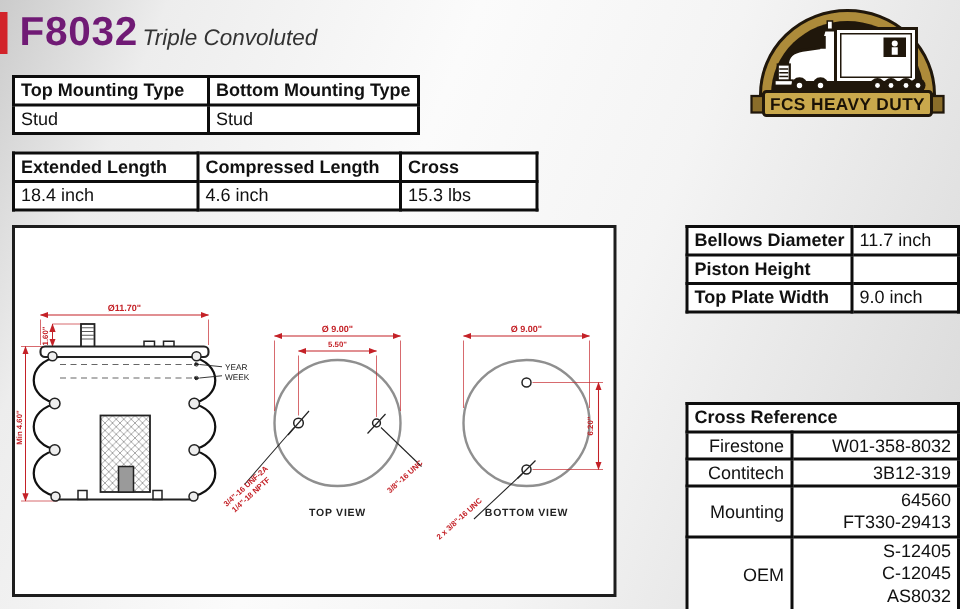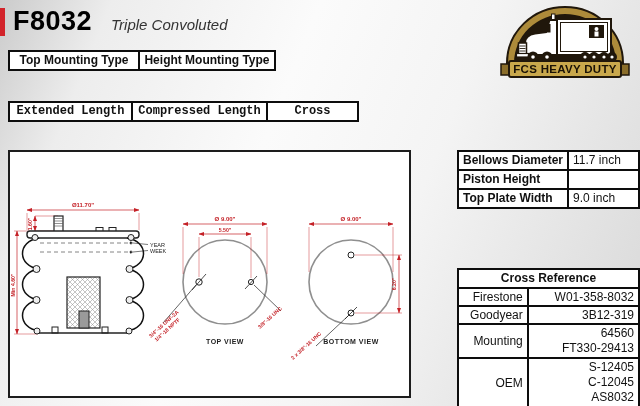--- a/index.html
+++ b/index.html
@@ -5,31 +5,31 @@
   html,body{margin:0;padding:0;}
   body{
     width:640px;height:406px;position:relative;overflow:hidden;
     background:linear-gradient(112deg,#cbcbcb 0%,#ededed 14%,#fbfbfb 40%,#f4f4f4 62%,#d7d7d7 100%);
     font-family:"Liberation Sans",sans-serif;color:#111;
   }
   .abs{position:absolute;}
   
   #red-bar{left:0;top:8px;width:5px;height:28px;background:#d2232a;}
   #hdr{left:13px;top:6px;display:flex;align-items:baseline;white-space:nowrap;}
-  #part-no{color:#000000;font-weight:bold;font-size:27px;letter-spacing:.5px;line-height:30px;}
-  #subtitle{font-style:italic;font-size:15px;color:#333;margin-left:19px;font-weight:500;}
+  #part-no{color:#701a75;font-weight:bold;font-size:27px;letter-spacing:.5px;line-height:30px;}
+  #subtitle{font-style:italic;font-size:15px;color:#333;margin-left:3px;font-weight:500;}
   
   table.tbl{border-collapse:collapse;background:#fff;table-layout:fixed;}
   table.tbl th,table.tbl td{
     border:2px solid #0d0d0d;font-size:12px;line-height:15px;
-    padding:1px 4px;text-align:center;overflow:hidden;white-space:nowrap;
+    padding:1px 4px;text-align:left;overflow:hidden;white-space:nowrap;
   }
   table.tbl th{font-weight:bold;}
   #tbl-mounting{left:8px;top:50px;}
-  #tbl-dims{left:8px;top:101px;font-family:Liberation Mono, monospace;}
+  #tbl-dims{left:8px;top:101px;}
   #tbl-specs{left:457px;top:150px;}
   #tbl-specs td{text-align:left;}
   #tbl-specs td.sl{font-weight:bold;}
   #tbl-cross{left:457px;top:240px;margin-top:28px;}
   #tbl-cross td{text-align:right;line-height:14px;}
   #tbl-cross td div{line-height:15px;}
   
   #drawing{left:8px;top:150px;width:399px;height:244px;border:2px solid #1d1d1d;background:#fff;}
   svg text{font-family:"Liberation Sans",sans-serif;}
   .dim{fill:#c42127;font-size:6px;font-weight:bold;}
@@ -88,32 +88,41 @@
       <rect x="12" y="58" width="112" height="16" rx="2" fill="#c9a84c" stroke="#20170b" stroke-width="2"></rect>
       <text x="68" y="70" text-anchor="middle" class="bannertxt">FCS HEAVY DUTY</text>
     </g>
   </svg>
 </div>
 
 <table id="tbl-mounting" class="tbl abs">
   <tbody>
       <tr>
     <th style="width:120px">Top Mounting Type</th>
-    <th style="width:126px">Height Mounting Type</th>
+    <th style="width:126px">Bottom Mounting Type</th>
+  </tr>
+  <tr>
+    <td>Stud</td>
+    <td>Stud</td>
   </tr>
 </tbody>
   </table>
 
 <table id="tbl-dims" class="tbl abs">
   <tbody>
       <tr>
     <th style="width:113px">Extended Length</th>
     <th style="width:125px">Compressed Length</th>
     <th style="width:81px">Cross</th>
   </tr>
+  <tr>
+    <td>18.4 inch</td>
+    <td>4.6 inch</td>
+    <td>15.3 lbs</td>
+  </tr>
 </tbody>
   </table>
 
 <table id="tbl-specs" class="tbl abs">
   <tbody>
       <tr>
     <td class="sl" style="width:98px">Bellows Diameter</td>
     <td style="width:62px">11.7 inch</td>
   </tr>
   <tr>
@@ -130,21 +139,21 @@
 <table id="tbl-cross" class="tbl abs">
   <tbody>
       <tr>
     <th colspan="2" style="width:162px">Cross Reference</th>
   </tr>
   <tr>
     <td style="width:60px">Firestone</td>
     <td style="width:102px">W01-358-8032</td>
   </tr>
   <tr>
-    <td>Goodyear</td>
+    <td>Contitech</td>
     <td>3B12-319</td>
   </tr>
   <tr>
     <td>Mounting</td>
     <td>
       <div>64560</div>
       <div>FT330-29413</div>
     </td>
   </tr>
   <tr>

